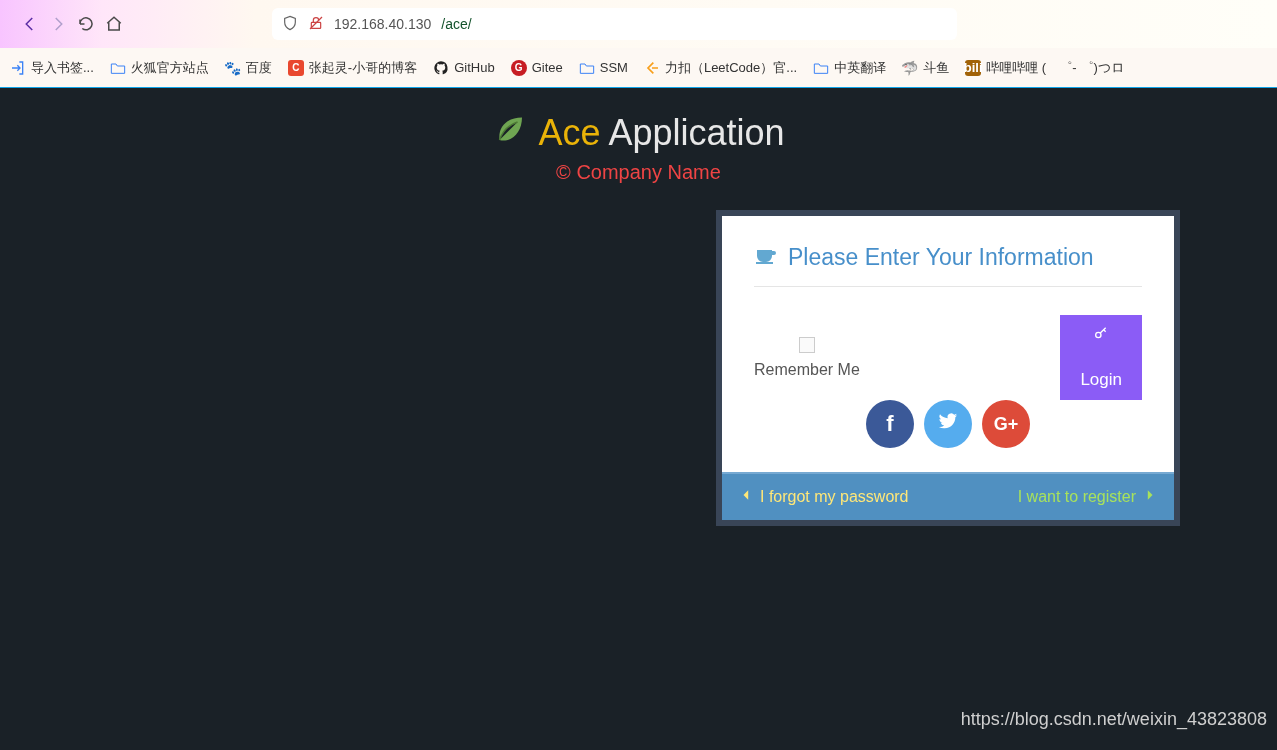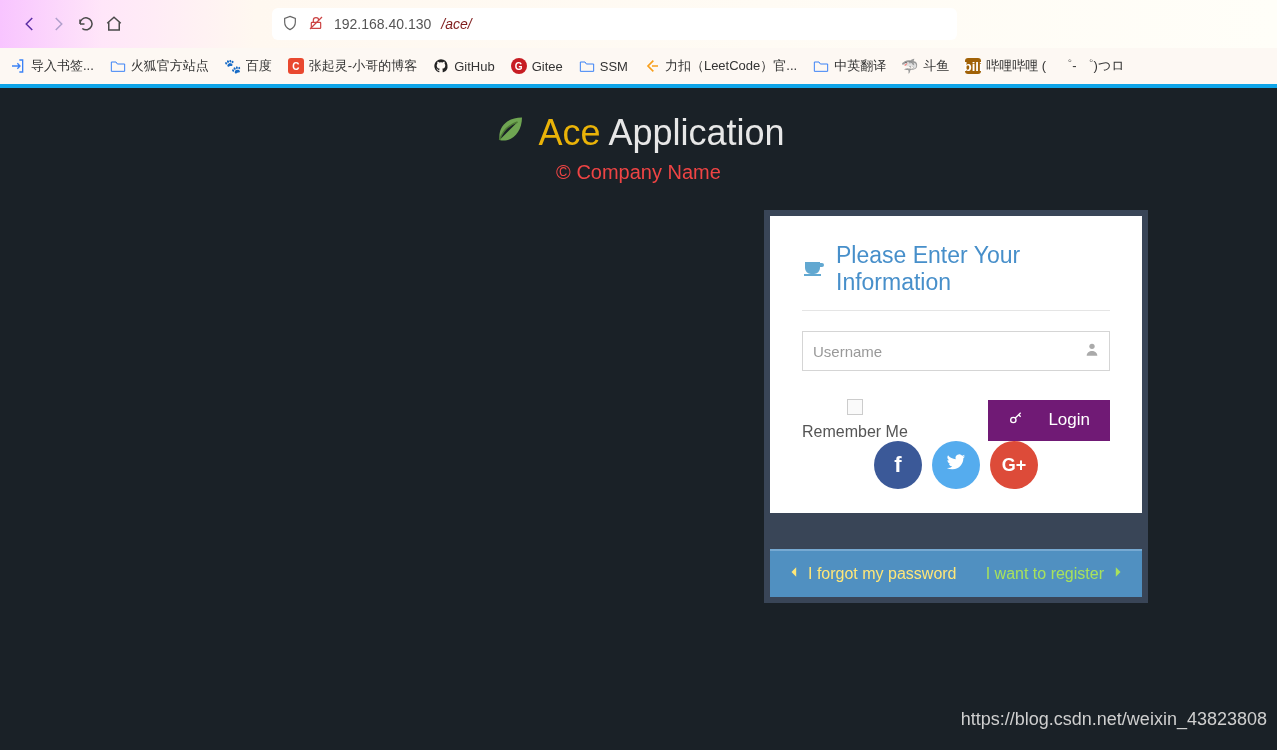--- a/index.html
+++ b/index.html
@@ -16,73 +16,72 @@
 .nav-arrow { width: 20px; height: 20px; display: flex; align-items: center; justify-content: center; cursor: pointer; }
 .nav-arrow svg { stroke: #5b2ea5; stroke-width: 2; fill: none; }
 .nav-arrow.fwd svg { stroke: #b09fcc; }
 .reload svg, .home svg { stroke: #4a4a4a; stroke-width: 2; fill: none; }
 .url-bar {
   flex: 1; height: 32px; background: #fff; border-radius: 6px;
   display: flex; align-items: center; padding: 0 10px; gap: 10px;
   margin-left: 140px; margin-right: 300px;
   color: #555; font-size: 14px;
 }
-.url-bar .path { color: #7f1d1d; font-style: italic; }
+.url-bar .path { color: #14532d; }
 .bookmarks-bar {
   height: 40px; background: #fdf8f3;
   display: flex; align-items: center; padding: 0 10px; gap: 16px;
-  font-size: 13px; color: #333; border-bottom: 4px solid #0ea5e9;
+  font-size: 13px; color: #333; border-bottom: 1px solid #0ea5e9;
 }
 .bm { display: flex; align-items: center; gap: 5px; cursor: pointer; white-space: nowrap; }
 .bm .ico { width: 16px; height: 16px; display: inline-flex; align-items: center; justify-content: center; border-radius: 3px; font-size: 10px; font-weight: bold; }
 .folder-ico svg { stroke: #3b82f6; fill: none; stroke-width: 1.5; }
 .content { position: relative; width: 100%; height: calc(750px - 88px); background: #1a2127; }
 .header-title {
   text-align: center; padding-top: 22px;
 }
 .header-title h1 { font-size: 36px; font-weight: 300; color: #e7e7e7; display: inline-flex; align-items: center; gap: 10px; }
 .header-title .brand-ace { color: #eab308; }
 .header-title .subtitle { color: #ef4444; font-size: 20px; margin-top: 6px; }
 .login-wrap {
-  position: absolute; left: 764px; top: 122px;
-  width: 384px; background: #394557; padding: 6px;
+  position: absolute; left: 716px; top: 122px;
+  width: 464px; background: #394557; padding: 6px;
 }
 .login-box { background: #fff; padding: 26px 32px 24px; }
 .box-title {
   font-size: 23px; color: #478fca; font-weight: 300;
   display: flex; align-items: center; gap: 10px;
   border-bottom: 1px solid #e5e5e5; padding-bottom: 14px; margin-bottom: 20px;
 }
 .field {
   position: relative; margin-bottom: 18px;
 }
 .field input {
   width: 100%; height: 40px; border: 1px solid #d5d5d5; padding: 0 38px 0 10px;
   font-size: 15px; color: #555; outline: none;
 }
 .field input::placeholder { color: #999; }
 .field .ficon { position: absolute; right: 10px; top: 50%; transform: translateY(-50%); color: #aaa; }
 .row-remember { display: flex; align-items: center; justify-content: space-between; margin-top: 28px; }
 .remember { display: flex; align-items: center; gap: 8px; font-size: 16px; color: #555; flex-direction: column; }
 .remember .chk { width: 16px; height: 16px; border: 1px solid #ccc; background: #fafafa; }
 .btn-login {
-  background: #701a75; color: #fff; border: none; padding: 10px 20px;
-  font-size: 17px; display: flex; align-items: center; gap: 24px; cursor: pointer;
+  background: #8b5cf6; color: #fff; border: none; padding: 10px 20px;
+  font-size: 17px; display: flex; align-items: center; gap: 24px; cursor: pointer; flex-direction: column;
 }
 .or-line { position: relative; text-align: center; margin: 26px 0 16px; }
 .or-line::before { content: ""; position: absolute; left: 0; right: 0; top: 50%; border-top: 1px dotted #ccc; }
 .or-line span { position: relative; background: #fff; padding: 0 12px; color: #478fca; font-size: 15px; }
 .social { display: flex; justify-content: center; gap: 10px; }
 .social .circ { width: 48px; height: 48px; border-radius: 50%; display: flex; align-items: center; justify-content: center; color: #fff; font-size: 22px; font-weight: bold; cursor: pointer; }
 .fb { background: #3b5998; } .tw { background: #55acee; } .gp { background: #dd4b39; }
 .footer-links {
   background: #5090c1; border-top: 2px solid #76a9d2;
   display: flex; justify-content: space-between; padding: 14px 18px;
   font-size: 16px;
-  margin-top: 36px;
 }
 .footer-links a { text-decoration: none; display: flex; align-items: center; gap: 6px; cursor: pointer; }
 .footer-links .forgot { color: #ffe778; }
 .footer-links .register { color: #a8e25c; }
 .watermark { position: absolute; right: 10px; bottom: 20px; color: #cfcfcf; font-size: 18px; }
 </style>
 </head>
 <body>
 
 <div class="browser-top">
@@ -215,29 +214,20 @@
       <div class="box-title">
         <span>
           <svg width="24" height="24" viewBox="0 0 24 24" fill="#62a8d1">
               <path d="M3 8h15v6a6 6 0 0 1-6 6H9a6 6 0 0 1-6-6V8zm15 1h2a2 2 0 1 1 0 4h-2"></path>
               <rect x="2" y="20" width="17" height="2"></rect>
             </svg>
         </span>
         <span>Please Enter Your Information</span>
       </div>
 
-      <div class="field">
-        <input type="text" placeholder="Username" style="">
-        <span class="ficon">
-          <svg width="16" height="16" viewBox="0 0 24 24" fill="#aaa">
-              <circle cx="12" cy="8" r="4"></circle>
-              <path d="M4 22c0-4 4-7 8-7s8 3 8 7"></path>
-            </svg>
-        </span>
-      </div>
 
 
       <div class="row-remember">
         <label class="remember">
           <span class="chk"></span>
           <span>Remember Me</span>
         </label>
         <button class="btn-login">
           <span>
             <svg width="16" height="16" viewBox="0 0 24 24" fill="none" stroke="#fff" stroke-width="2">

